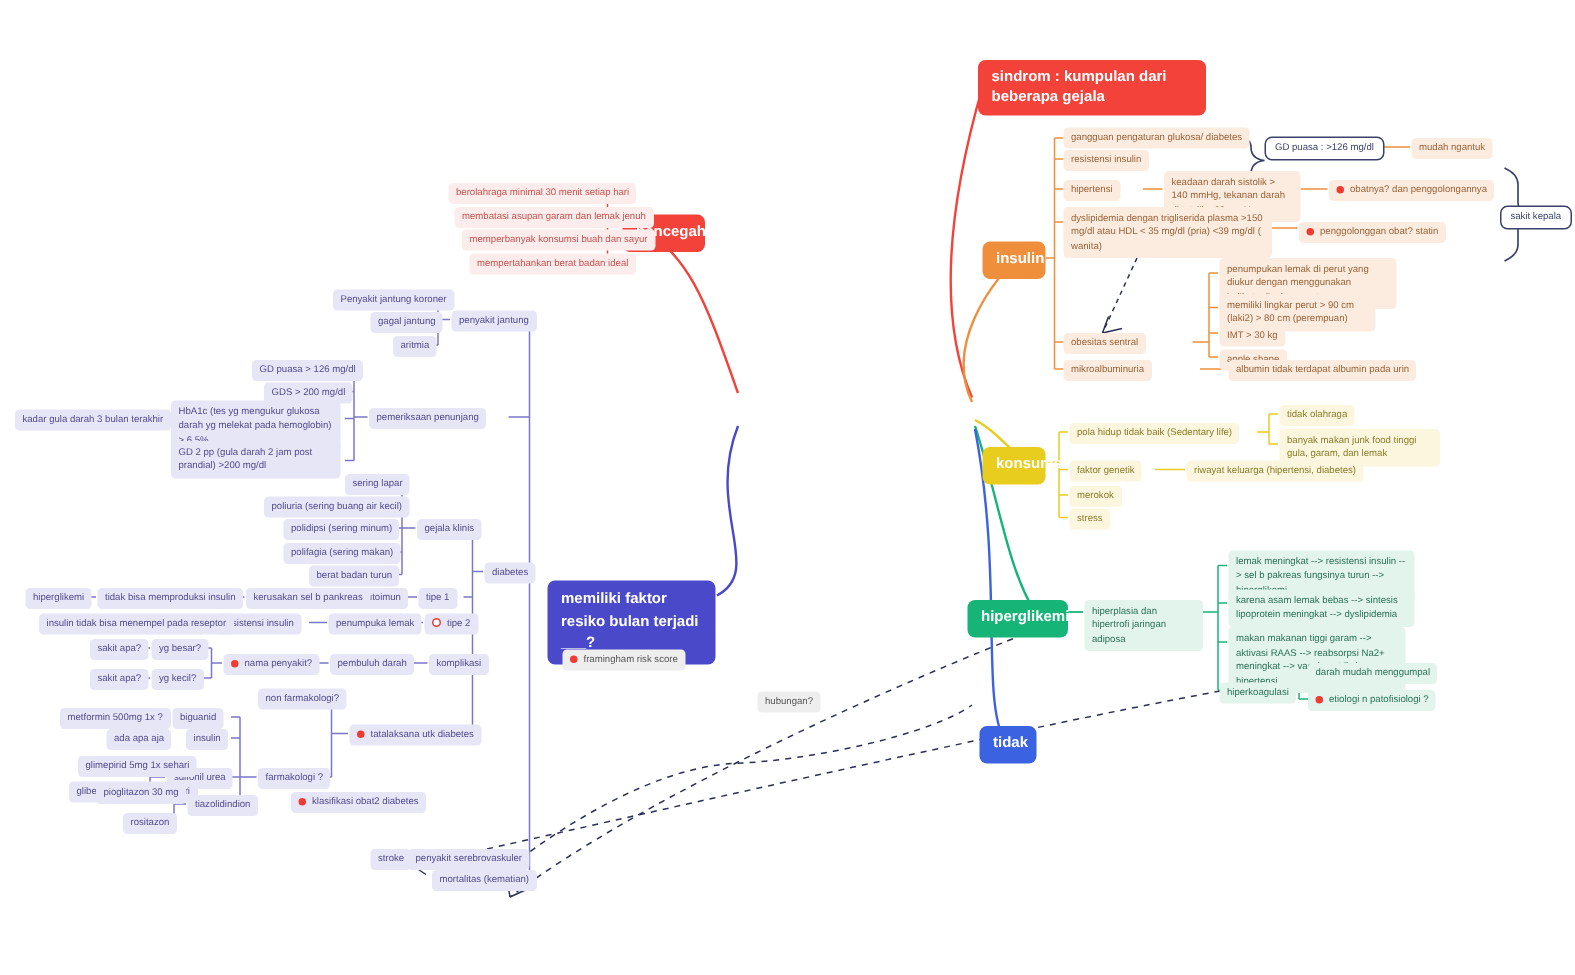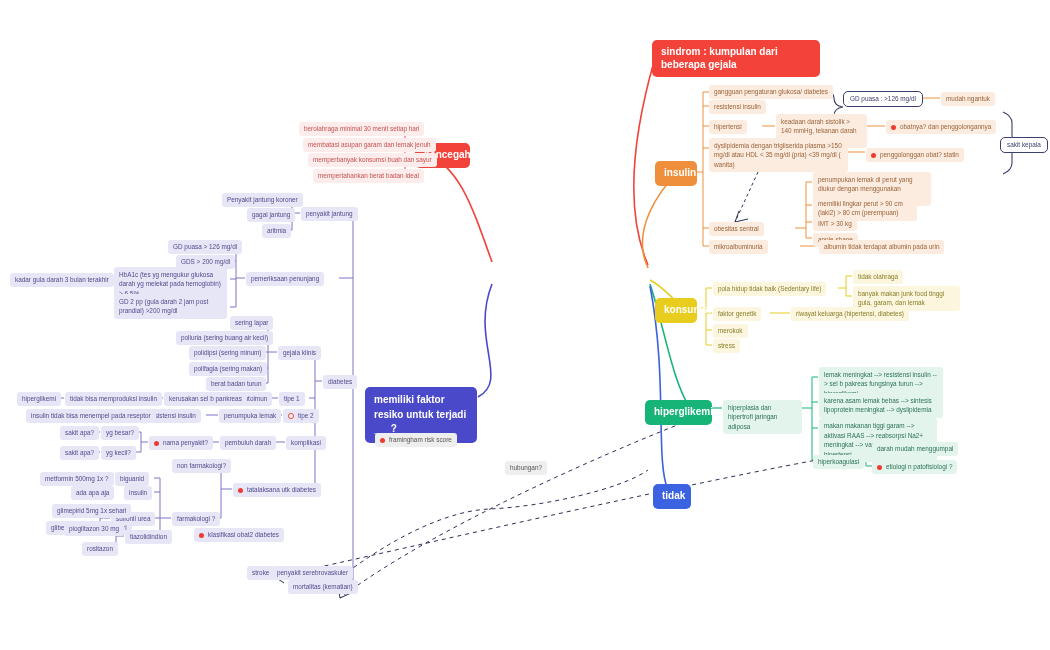--- a/index.html
+++ b/index.html
@@ -184,21 +184,21 @@
 
     <path d="M690,420 C600,455 430,530 340,598" stroke="#2b2f55" stroke-width="1" fill="none" stroke-dasharray="4,4"></path>
     <path d="M340,598 l-2,-12 M340,598 l11,-5" stroke="#2b2f55" stroke-width="1" fill="none"></path>
     <path d="M845,455 C700,480 420,545 275,577" stroke="#2b2f55" stroke-width="1" fill="none" stroke-dasharray="4,4"></path>
     <path d="M275,577 l11,-4 M275,577 l9,6" stroke="#2b2f55" stroke-width="1" fill="none"></path>
     <path d="M322,592 C360,560 430,512 489,509 C540,507 620,490 648,470" stroke="#2b2f55" stroke-width="1" fill="none" stroke-dasharray="4,4"></path>
     <path d="M489,509 L322,595" stroke="#2b2f55" stroke-width="0" fill="none"></path>
   </svg>
 
 
-  <div class="node mainpill" style="left:652px;top:40px;width:168px;background:#f2423a;">sindrom : kumpulan dari beberapa gejala</div>
+  <div class="node mainpill" style="left:652px;top:40px;width:152px;background:#f2423a;">sindrom : kumpulan dari beberapa gejala</div>
 
   <div class="node mainpill" style="left:655px;top:161px;width:42px;text-align:center;background:#ef8f3c;">insulin</div>
 
   <div class="node leaf orange-soft" style="left:709px;top:85px;">gangguan pengaturan glukosa/ diabetes</div>
   <div class="node leaf orange-soft" style="left:709px;top:100px;">resistensi insulin</div>
   <div class="node leaf outlined" style="left:843px;top:91px;padding:3px 6px;font-size:6.4px;">GD puasa : &gt;126 mg/dl</div>
   <div class="node leaf orange-soft" style="left:941px;top:92px;">mudah ngantuk</div>
 
   <div class="node leaf orange-soft" style="left:709px;top:120px;">hipertensi</div>
   <div class="node leaf orange-soft two" style="left:776px;top:114px;width:91px;">keadaan darah sistolik &gt; 140 mmHg, tekanan darah diastolik &gt;90 mmHg</div>
@@ -298,16 +298,16 @@
   <div class="node leaf purple-soft" style="left:46px;top:521px;">glibenklamid 5mg 1xsehari</div>
   <div class="node leaf purple-soft" style="left:125px;top:530px;">tiazolidindion</div>
   <div class="node leaf purple-soft" style="left:64px;top:522px;">pioglitazon 30 mg</div>
   <div class="node leaf purple-soft" style="left:82px;top:542px;">rositazon</div>
   <div class="node leaf purple-soft" style="left:194px;top:528px;"><span class="dot"></span><span>klasifikasi obat2 diabetes</span></div>
 
   <div class="node leaf purple-soft" style="left:272px;top:566px;">penyakit serebrovaskuler</div>
   <div class="node leaf purple-soft" style="left:247px;top:566px;">stroke</div>
   <div class="node leaf purple-soft" style="left:288px;top:580px;">mortalitas (kematian)</div>
 
-  <div class="node mainpill" style="left:365px;top:387px;width:112px;background:#4a49c9;line-height:1.45;">memiliki faktor resiko untuk terjadi ___?</div>
+  <div class="node mainpill" style="left:365px;top:387px;width:112px;background:#4a49c9;line-height:1.45;">memiliki faktor resiko bulan terjadi ___?</div>
   <div class="node leaf gray-soft" style="left:375px;top:433px;"><span class="dot"></span><span>framingham risk score</span></div>
 
 </div>
 
 </body></html>

